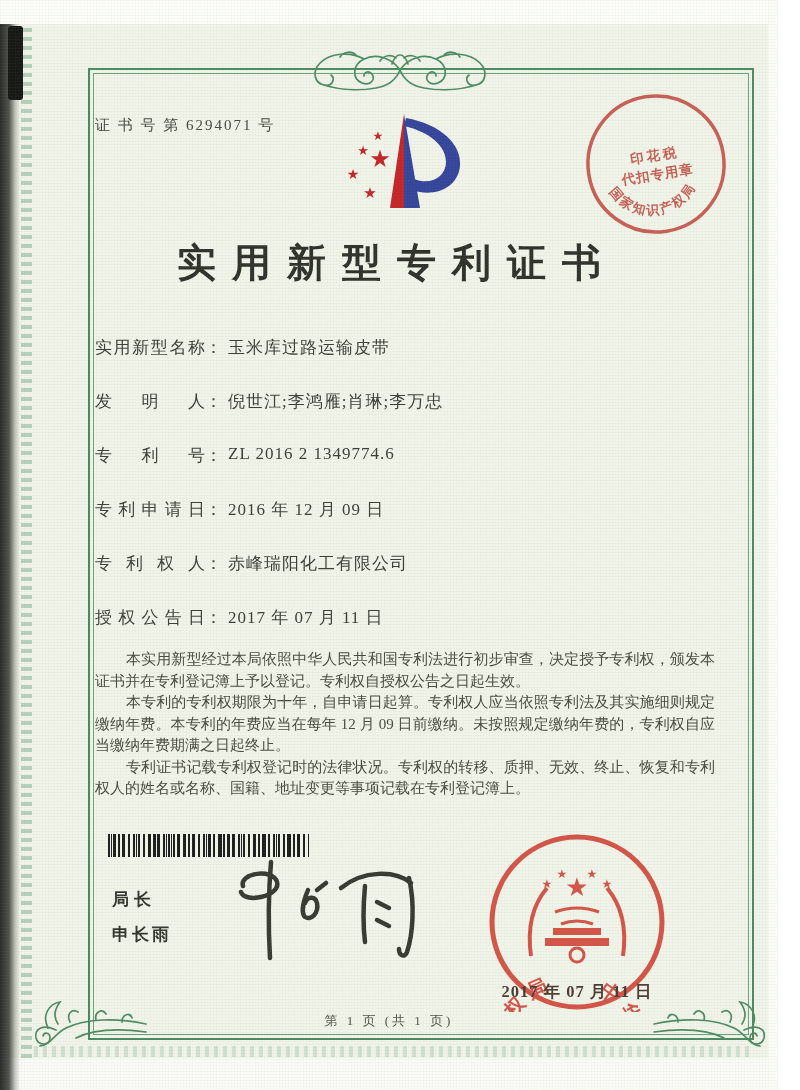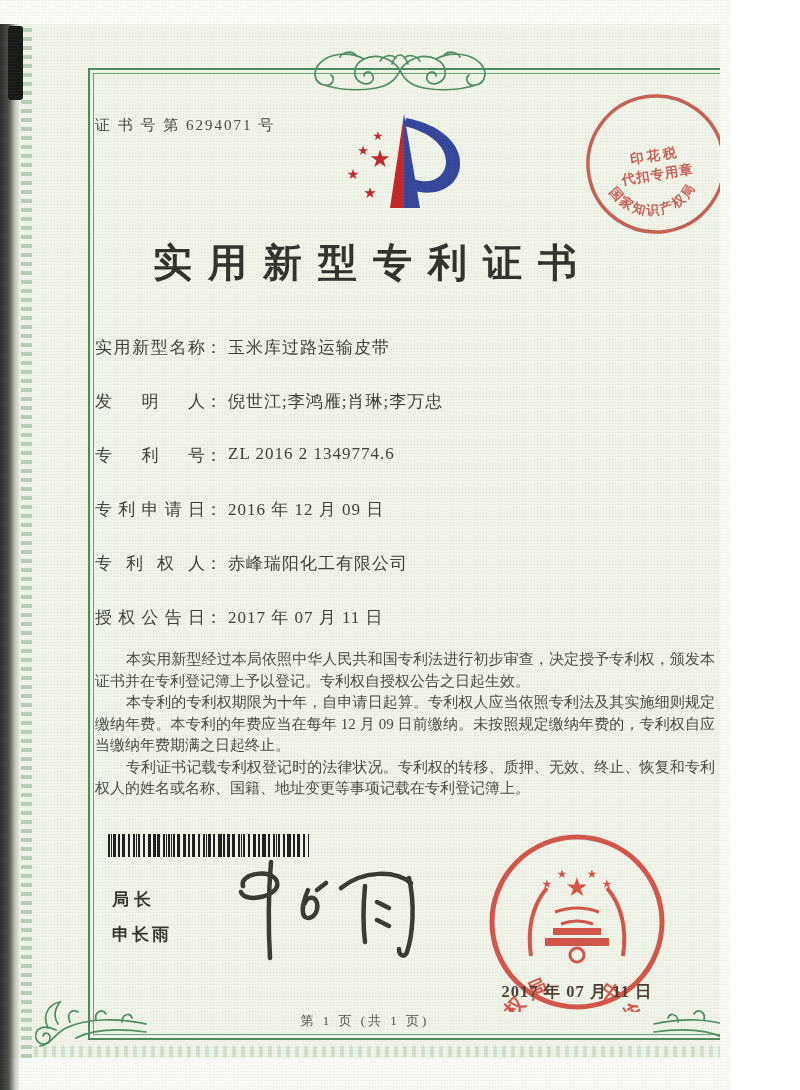--- a/index.html
+++ b/index.html
@@ -1,19 +1,20 @@
 <!DOCTYPE html>
 <html><head>
 <meta charset="utf-8">
 <style>
   html,body{margin:0;padding:0;background:#ffffff;}
   .scan{
     position:relative;width:730px;height:1090px;overflow:hidden;
     background:linear-gradient(180deg,#fdfdfa 0 24px,#f2f4e9 24px 1058px,#fbfbf7 1058px 100%);
     font-family:"Liberation Serif","DejaVu Serif",serif;
+    padding-left:48px;
   }
   .scan::after{ 
     content:"";position:absolute;inset:0;pointer-events:none;
     background:
       repeating-linear-gradient(0deg,rgba(120,150,120,0.05) 0 1px,transparent 1px 3px),
       repeating-linear-gradient(90deg,rgba(120,150,120,0.04) 0 1px,transparent 1px 3px);
   }
   
   .edge-dark-left{position:absolute;left:0;top:24px;width:20px;height:1066px;
     background:linear-gradient(90deg,#272a26 0,rgba(39,42,38,.8) 45%,rgba(39,42,38,.25) 75%,transparent 100%);}

